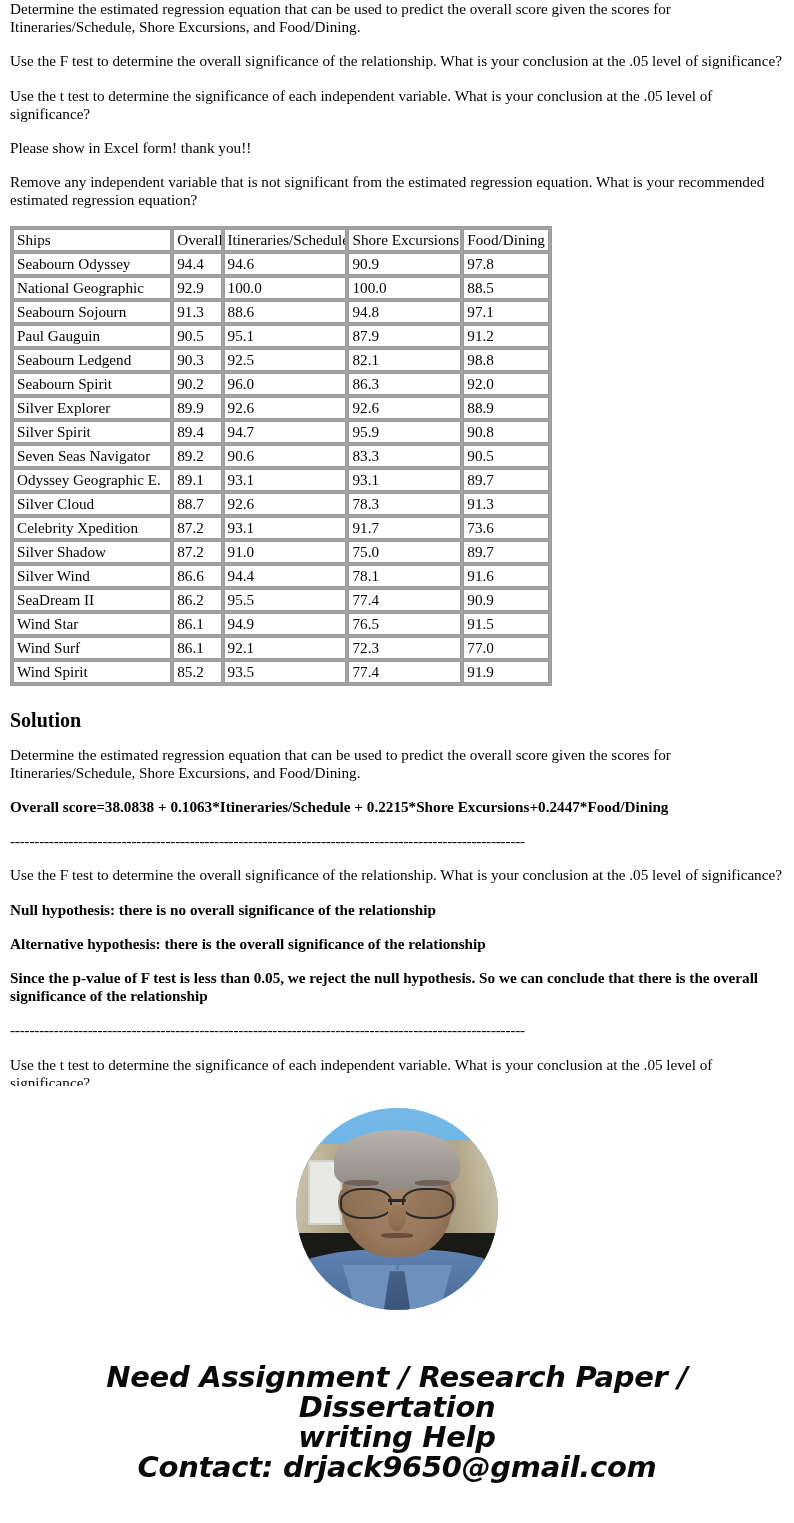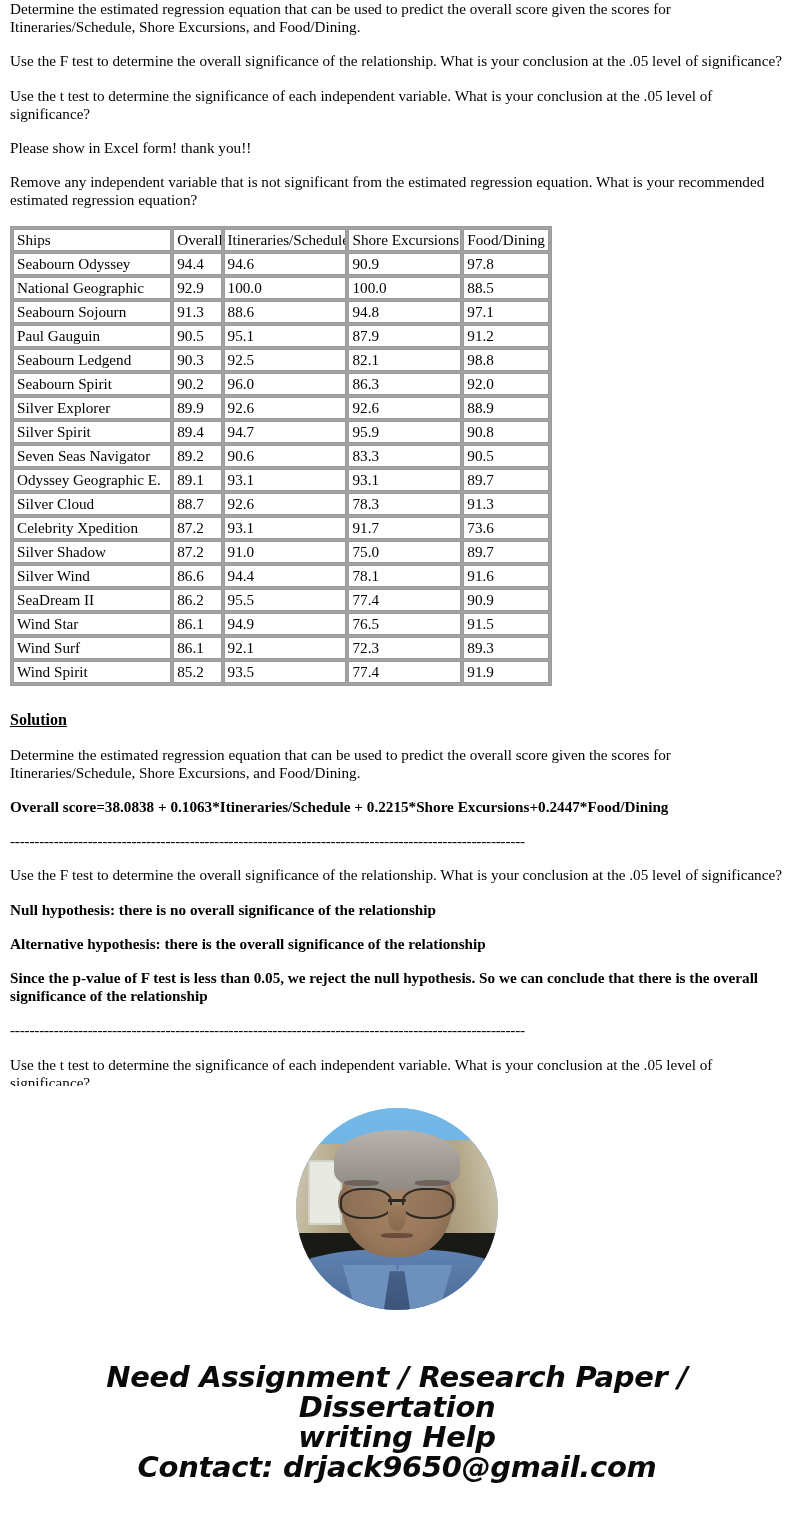--- a/index.html
+++ b/index.html
@@ -28,26 +28,25 @@
   p.para {
     font-size: 15.2px;
     line-height: 18.2px;
     margin: 0 0 16px 0;
     text-align: left;
   }
   p.bold {
     font-weight: bold;
   }
   h2.solution-heading {
-    font-size: 16px;
+    font-size: 20px;
     line-height: 20px;
     font-weight: bold;
     margin: 0 0 16px 0;
     padding: 0;
-    text-decoration: underline;
   }
   .divider {
     font-size: 15.2px;
     line-height: 18.2px;
     margin: 0 0 16px 0;
     letter-spacing: -0.2px;
     white-space: nowrap;
     overflow: hidden;
   }
   
@@ -397,21 +396,21 @@
             <td>86.1</td>
             <td>94.9</td>
             <td>76.5</td>
             <td>91.5</td>
           </tr>
           <tr>
             <td>Wind Surf</td>
             <td>86.1</td>
             <td>92.1</td>
             <td>72.3</td>
-            <td>89.3</td>
+            <td>77.0</td>
           </tr>
           <tr>
             <td>Wind Spirit</td>
             <td>85.2</td>
             <td>93.5</td>
             <td>77.4</td>
             <td>91.9</td>
           </tr>
         </tbody>
     </table>

